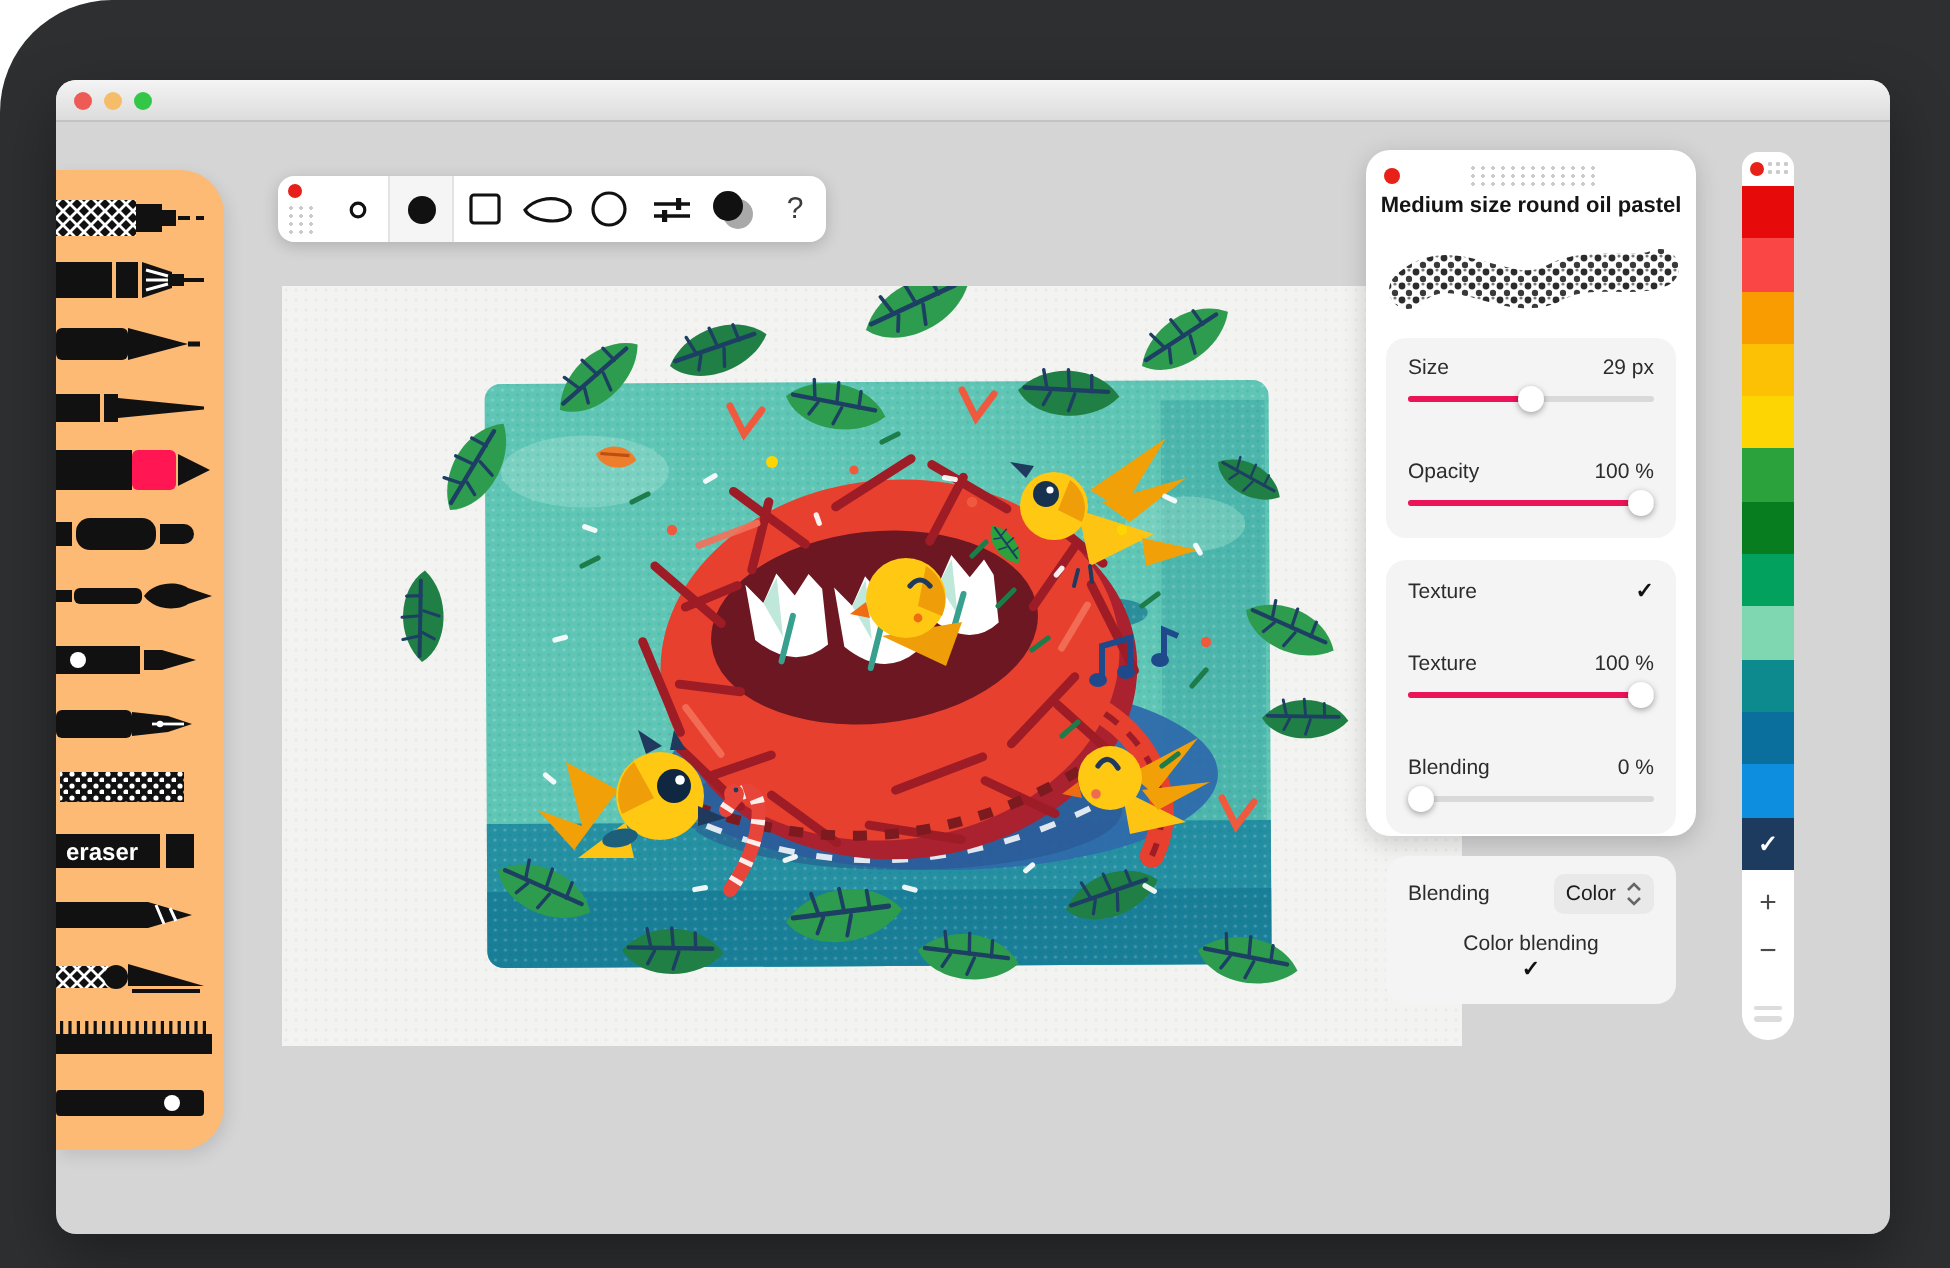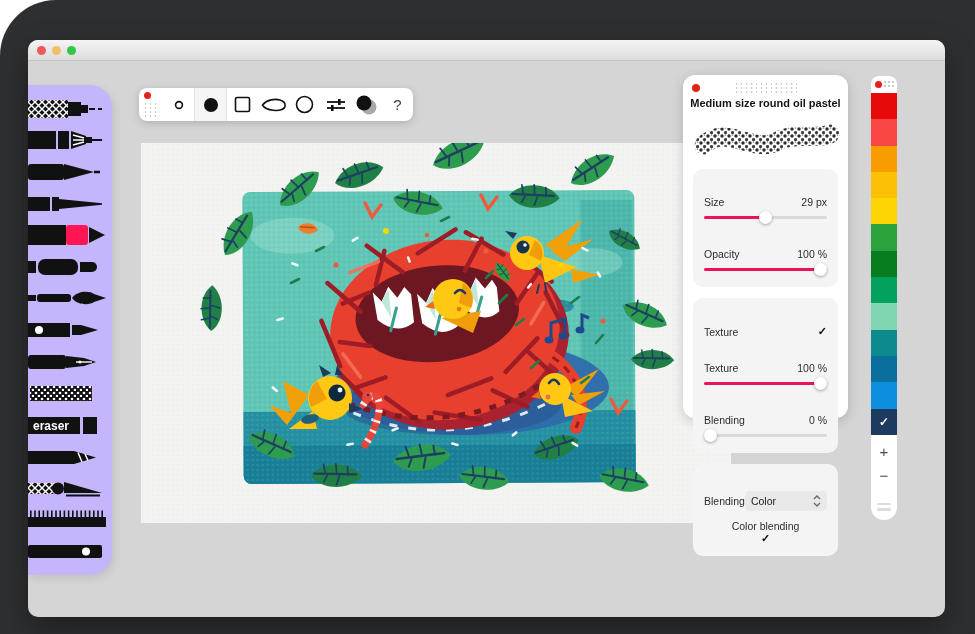--- a/index.html
+++ b/index.html
@@ -5,21 +5,21 @@
   html,body{margin:0;padding:0;}
   body{width:975px;height:634px;position:relative;background:#ffffff;font-family:"Liberation Sans",sans-serif;overflow:hidden;}
   .frame{position:absolute;inset:0;background:#2e2f31;border-top-left-radius:56px;}
   .window{position:absolute;left:28px;top:40px;width:917px;height:577px;background:#d5d5d6;border-radius:10px;box-shadow:0 12px 30px rgba(0,0,0,.35);}
   .titlebar{position:absolute;left:0;top:0;width:100%;height:21px;border-radius:10px 10px 0 0;background:linear-gradient(#f4f4f4,#dcdcdc);border-bottom:1px solid #c3c3c3;box-sizing:border-box;}
   .lights{position:absolute;left:9px;top:6px;display:flex;gap:6px;}
   .light{width:9px;height:9px;border-radius:50%;}
   .l-red{background:#ee5b54;}.l-yellow{background:#f5bd68;}.l-green{background:#33c748;}
 
   
-  .tools{position:absolute;left:0;top:45px;width:84px;height:490px;background:#c4b5fd;border-radius:0 22px 22px 0;box-shadow:2px 3px 8px rgba(0,0,0,.10);display:flex;flex-direction:column;justify-content:space-evenly;padding:6px 0;box-sizing:border-box;}
+  .tools{position:absolute;left:0;top:45px;width:84px;height:490px;background:#fdba74;border-radius:0 22px 22px 0;box-shadow:2px 3px 8px rgba(0,0,0,.10);display:flex;flex-direction:column;justify-content:space-evenly;padding:6px 0;box-sizing:border-box;}
   .tool{height:28px;display:flex;align-items:center;}
   .tool svg{display:block;}
 
   
   .toolbar{position:absolute;left:111px;top:48px;width:274px;height:33px;background:#fff;border-radius:8px;box-shadow:0 2px 8px rgba(0,0,0,.18);display:flex;align-items:stretch;}
   .tb-drag{width:24px;position:relative;border-radius:8px 0 0 8px;}
   .tb-reddot{position:absolute;left:5px;top:4px;width:7px;height:7px;border-radius:50%;background:#e8201a;}
   .dotgrid{background-image:radial-gradient(#cbcbcb 1px,transparent 1.2px);background-size:5px 4px;}
   .tb-dots{position:absolute;left:4px;top:14px;width:14px;height:15px;}
   .tb-cell{display:flex;align-items:center;justify-content:center;width:31px;}
@@ -31,21 +31,21 @@
   .canvas{position:absolute;left:113px;top:103px;width:590px;height:380px;background:#f3f3f1;}
 
   
   .panel{position:absolute;left:655px;top:35px;width:165px;height:343px;background:#fff;border-radius:12px;box-shadow:0 3px 12px rgba(0,0,0,.18);box-sizing:border-box;}
   .p-reddot{position:absolute;left:9px;top:9px;width:8px;height:8px;border-radius:50%;background:#e8201a;}
   .p-drag{position:absolute;left:50%;top:7px;transform:translateX(-50%);width:64px;height:13px;}
   .p-title{margin-top:22px;text-align:center;font-size:11px;font-weight:bold;color:#141414;}
   .p-stroke{display:block;margin:4px auto 0;}
   .card{background:#f4f4f4;border-radius:10px;margin:0 10px 11px;padding:9px 11px 11px;}
   .row{display:flex;justify-content:space-between;align-items:center;font-size:10.5px;color:#2c2c2c;margin-top:24px;}
-  .row:first-child{margin-top:18px;}
+  .row:first-child{margin-top:0;gap:32px;}
   .val{color:#2c2c2c;}
   .slider{position:relative;height:13px;margin-top:3px;}
   .track{position:absolute;left:0;right:0;top:5px;height:3px;border-radius:2px;background:#d9d9d9;}
   .fill{position:absolute;left:0;top:5px;height:3px;border-radius:2px;background:#ec1459;}
   .thumb{position:absolute;top:0;width:13px;height:13px;border-radius:50%;background:#fff;box-shadow:0 1px 3px rgba(0,0,0,.35);}
   .check{font-size:11px;font-weight:bold;color:#111;}
   .select{display:flex;align-items:center;justify-content:space-between;background:#e9e9e9;border-radius:5px;height:20px;width:96px;padding:0 6px;box-sizing:border-box;font-size:10.5px;color:#1c1c1c;}
 
   
   .palette{position:absolute;left:843px;top:36px;width:26px;}

